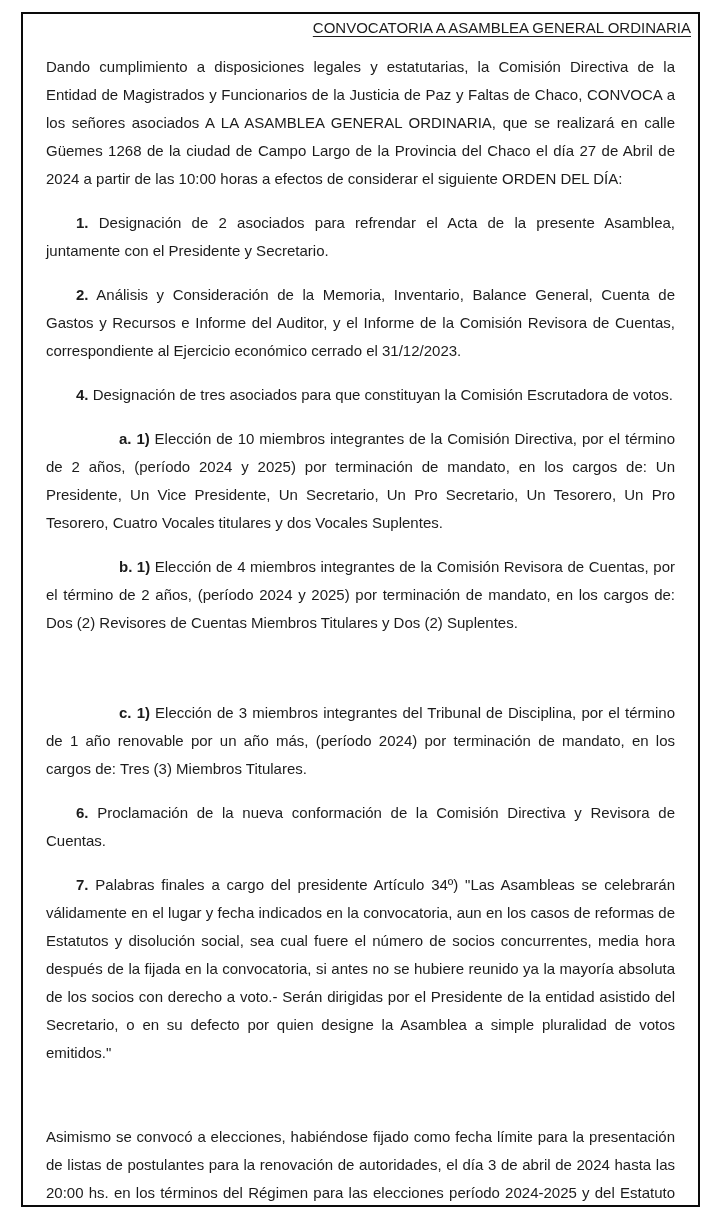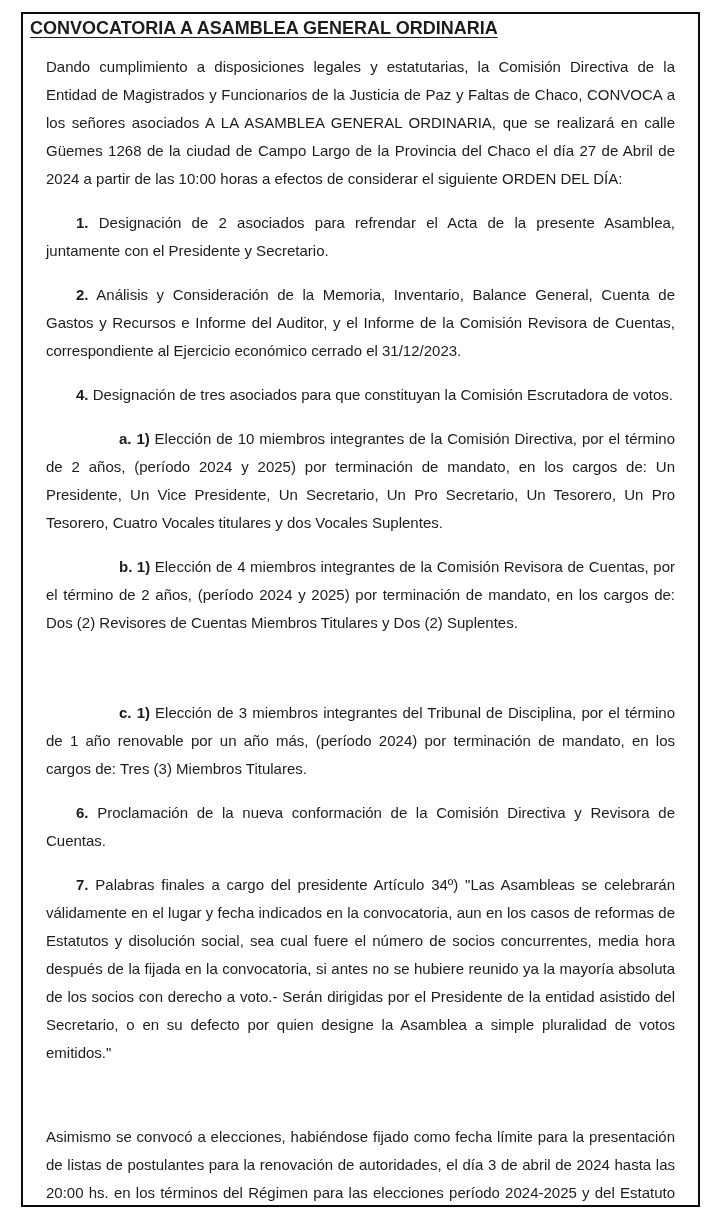--- a/index.html
+++ b/index.html
@@ -19,23 +19,23 @@
     left: 21px;
     top: 12px;
     width: 679px;
     height: 1195px;
     box-sizing: border-box;
     border: 2px solid #0a0a0a;
     padding: 3px 7px 0 7px;
     overflow: hidden;
   }
   .title {
-    font-size: 18px;
-    font-weight: bold;
-    text-align: left;
+    font-size: 15px;
+    font-weight: normal;
+    text-align: right;
     line-height: 18px;
     margin: 2px 0 1px 0;
   }
   .title span {
     text-decoration: underline;
     text-underline-offset: 3px;
   }
   p.body {
     margin: 16px;
     font-size: 15px;

